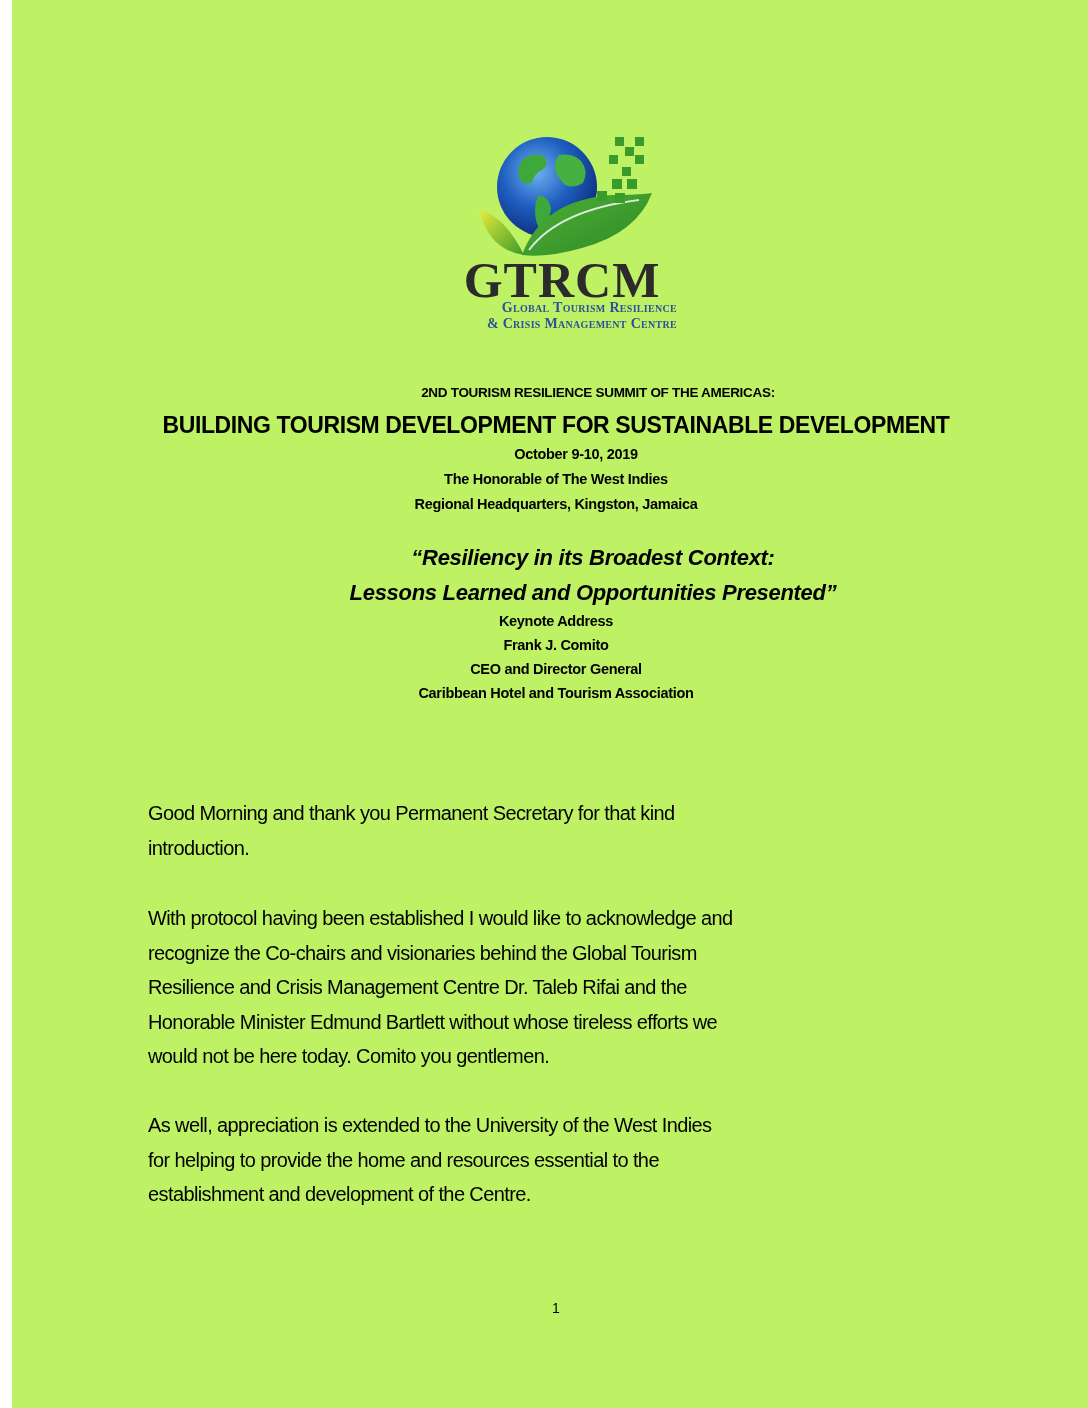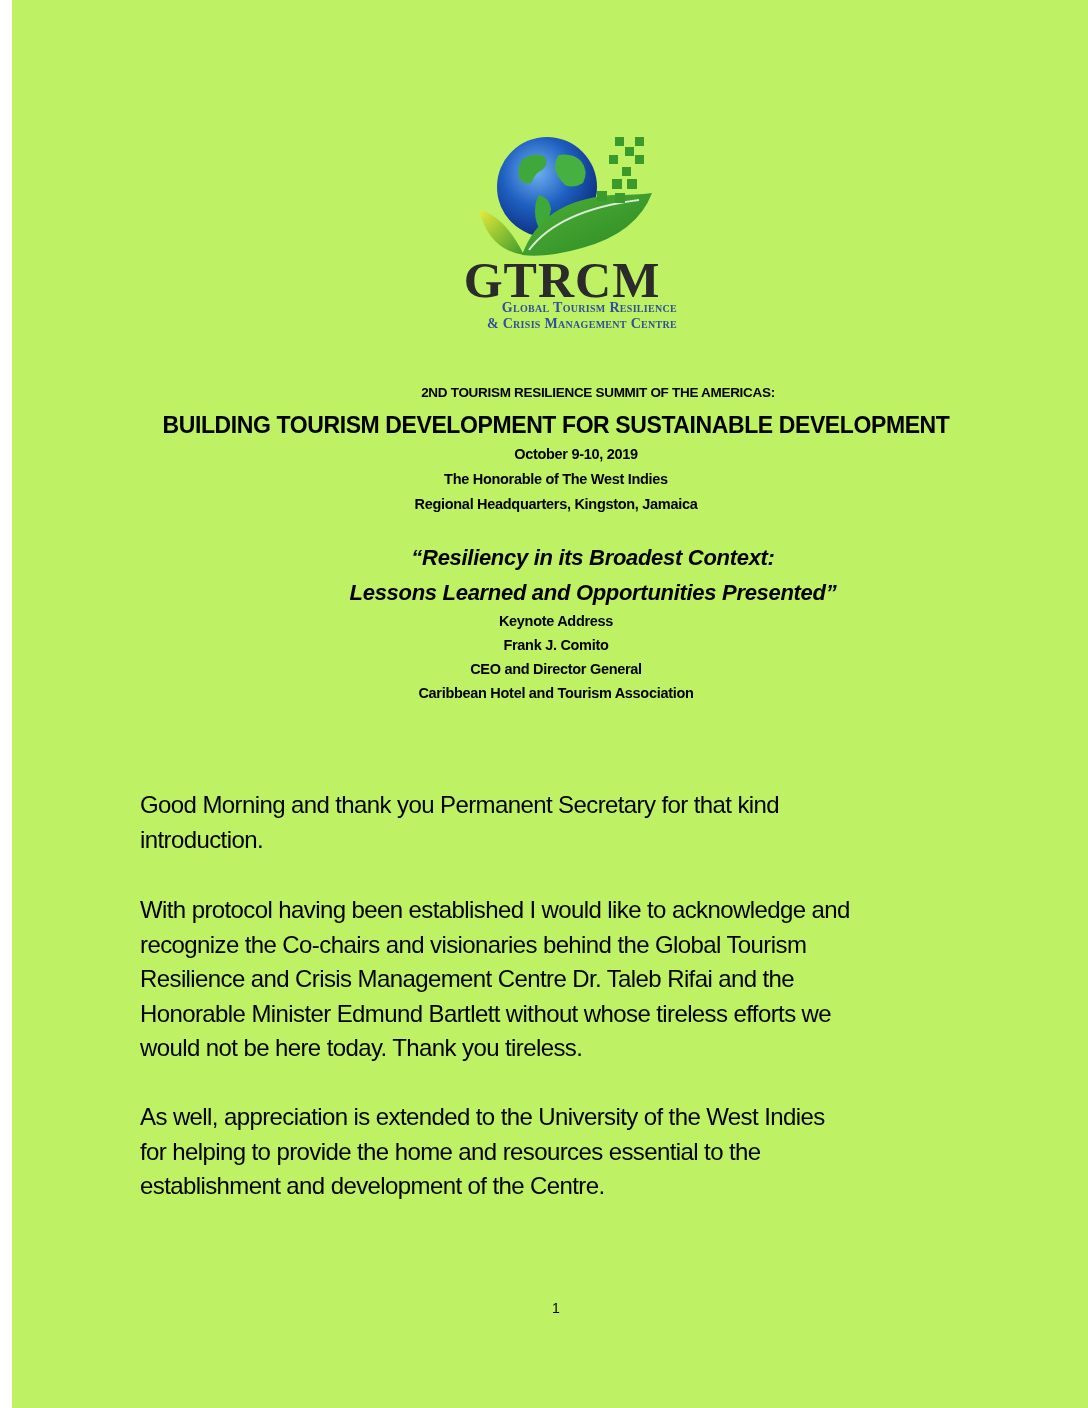--- a/index.html
+++ b/index.html
@@ -31,22 +31,22 @@
     .location { top: 492px; }
 
     .title { font-style: italic; font-size: 22px; line-height: 36px; letter-spacing: -0.3px; padding-left: 37px; }
     .title1 { top: 540px; }
     .title2 { top: 575px; }
     .speaker { font-size: 14.5px; line-height: 24px; letter-spacing: -0.3px; }
     .s1 { top: 609px; } .s2 { top: 633px; } .s3 { top: 657px; } .s4 { top: 681px; }
 
     .body-text {
       position: absolute; left: 128px; width: 840px;
-      font-family: "Liberation Sans", sans-serif; font-size: 24px; line-height: 34.5px;
-      letter-spacing: -0.6px; margin: 0;
+      font-family: "Liberation Sans", sans-serif; font-size: 20px; line-height: 34.5px;
+      letter-spacing: -0.6px; margin: 8px;
     }
     .p1 { top: 788px; }
     .p2 { top: 893px; }
     .p3 { top: 1100px; }
     .body-text span { display: block; white-space: nowrap; }
 
     .page-number { position: absolute; left: 0; width: 1088px; top: 1300px; text-align: center;
       font-family: "Liberation Sans", sans-serif; font-size: 14px; }
   </style>
 </head>
@@ -110,21 +110,21 @@
   <p class="body-text p1">
     <span>Good Morning and thank you Permanent Secretary for that kind</span>
     <span>introduction.</span>
   </p>
 
   <p class="body-text p2">
     <span>With protocol having been established I would like to acknowledge and</span>
     <span>recognize the Co-chairs and visionaries behind the Global Tourism</span>
     <span>Resilience and Crisis Management Centre Dr. Taleb Rifai and the</span>
     <span>Honorable Minister Edmund Bartlett without whose tireless efforts we</span>
-    <span>would not be here today.  Thank you tireless.</span>
+    <span>would not be here today.  Comito you gentlemen.</span>
   </p>
 
   <p class="body-text p3">
     <span>As well, appreciation is extended to the University of the West Indies</span>
     <span>for helping to provide the home and resources essential to the</span>
     <span>establishment and development of the Centre.</span>
   </p>
 
   <div class="page-number">1</div>
 </div>

